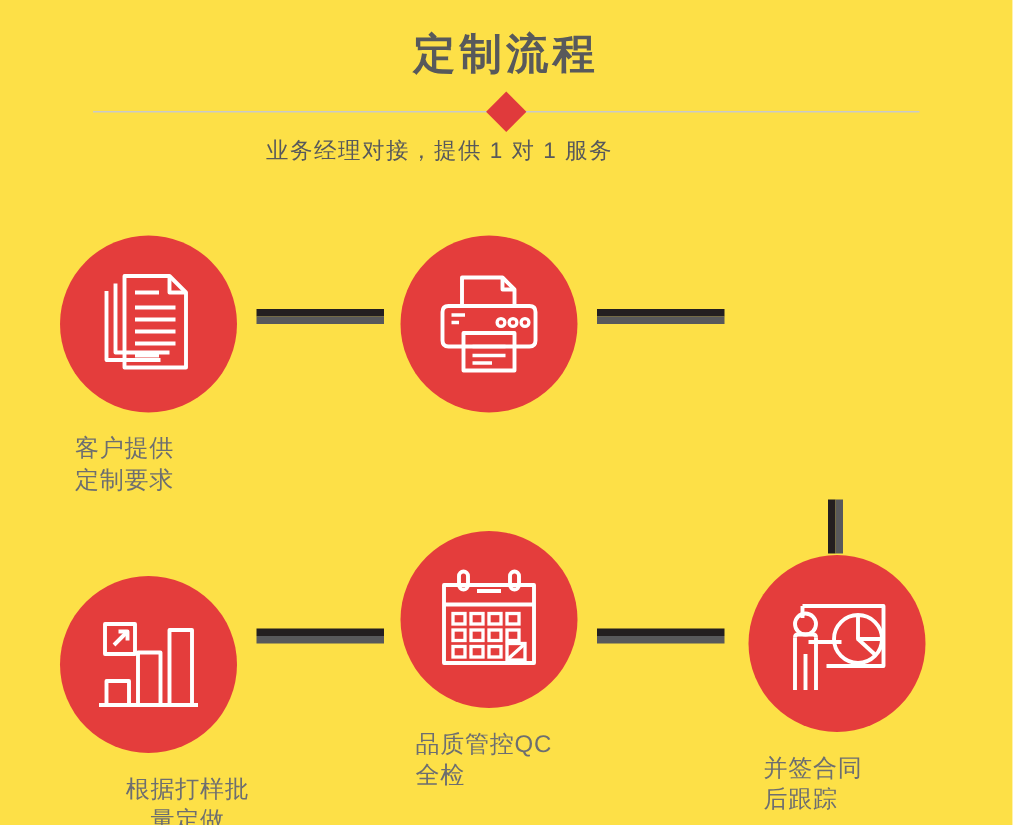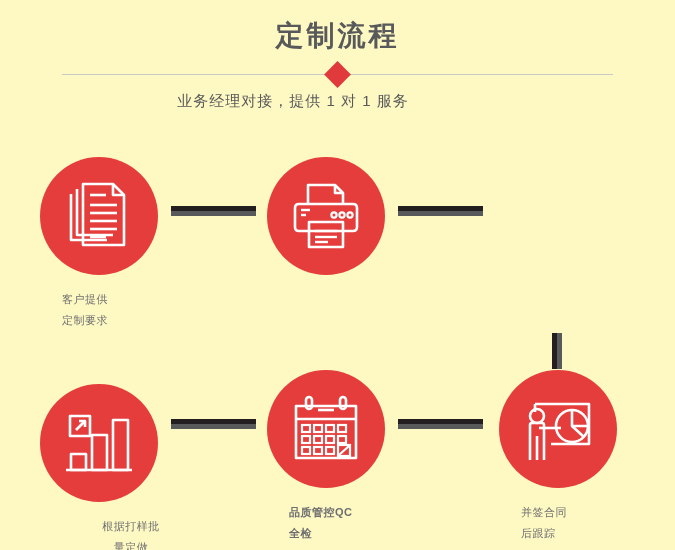--- a/index.html
+++ b/index.html
@@ -9,21 +9,21 @@
     height: 550px;
     background: #ffffff;
     font-family: "Liberation Sans", "DejaVu Sans", sans-serif;
     overflow: hidden;
   }
 
   #page {
     position: relative;
     width: 675px;
     height: 550px;
-    background: #fef9c3;
+    background: #fde047;
   }
 
   
   .header {
     position: absolute;
     left: 0;
     top: 0;
     width: 675px;
     height: 130px;
   }
@@ -99,22 +99,22 @@
   .circle svg {
     position: absolute;
     left: 50%;
     top: 50%;
     transform: translate(-50%, -50%);
     display: block;
   }
 
   .step-label {
     margin-top: 14px;
-    margin-left: 22px;
-    font-size: 11px;
+    margin-left: 10px;
+    font-size: 16px;
     line-height: 21px;
     color: #6d6e70;
     white-space: pre-line;
     letter-spacing: 0.5px;
   }
 
   
   .conn-h {
     position: absolute;
     width: 85px;
@@ -248,21 +248,21 @@
     </div>
     <div class="step-label">根据打样批
 量定做</div>
   </div>
 
   <div class="conn-h" style="left:171px; top:419px;">
     <div class="bar-dark"></div>
     <div class="bar-gray"></div>
   </div>
 
-  <div class="step" style="left:267px; top:370px;font-weight:bold;">
+  <div class="step" style="left:267px; top:354px;">
     <div class="circle">
       <svg width="74" height="74" viewBox="0 0 74 74">
         <g fill="none" stroke="#ffffff" stroke-width="2.6" stroke-linejoin="round">
           <path d="M7 14 L67 14 L67 66 L7 66 Z"></path>
           <line x1="7" y1="27" x2="67" y2="27"></line>
           <rect x="17" y="5" width="6" height="12" rx="3"></rect>
           <rect x="51" y="5" width="6" height="12" rx="3"></rect>
           <line x1="29" y1="18" x2="45" y2="18"></line>
         </g>
         <g fill="none" stroke="#ffffff" stroke-width="2.2">

